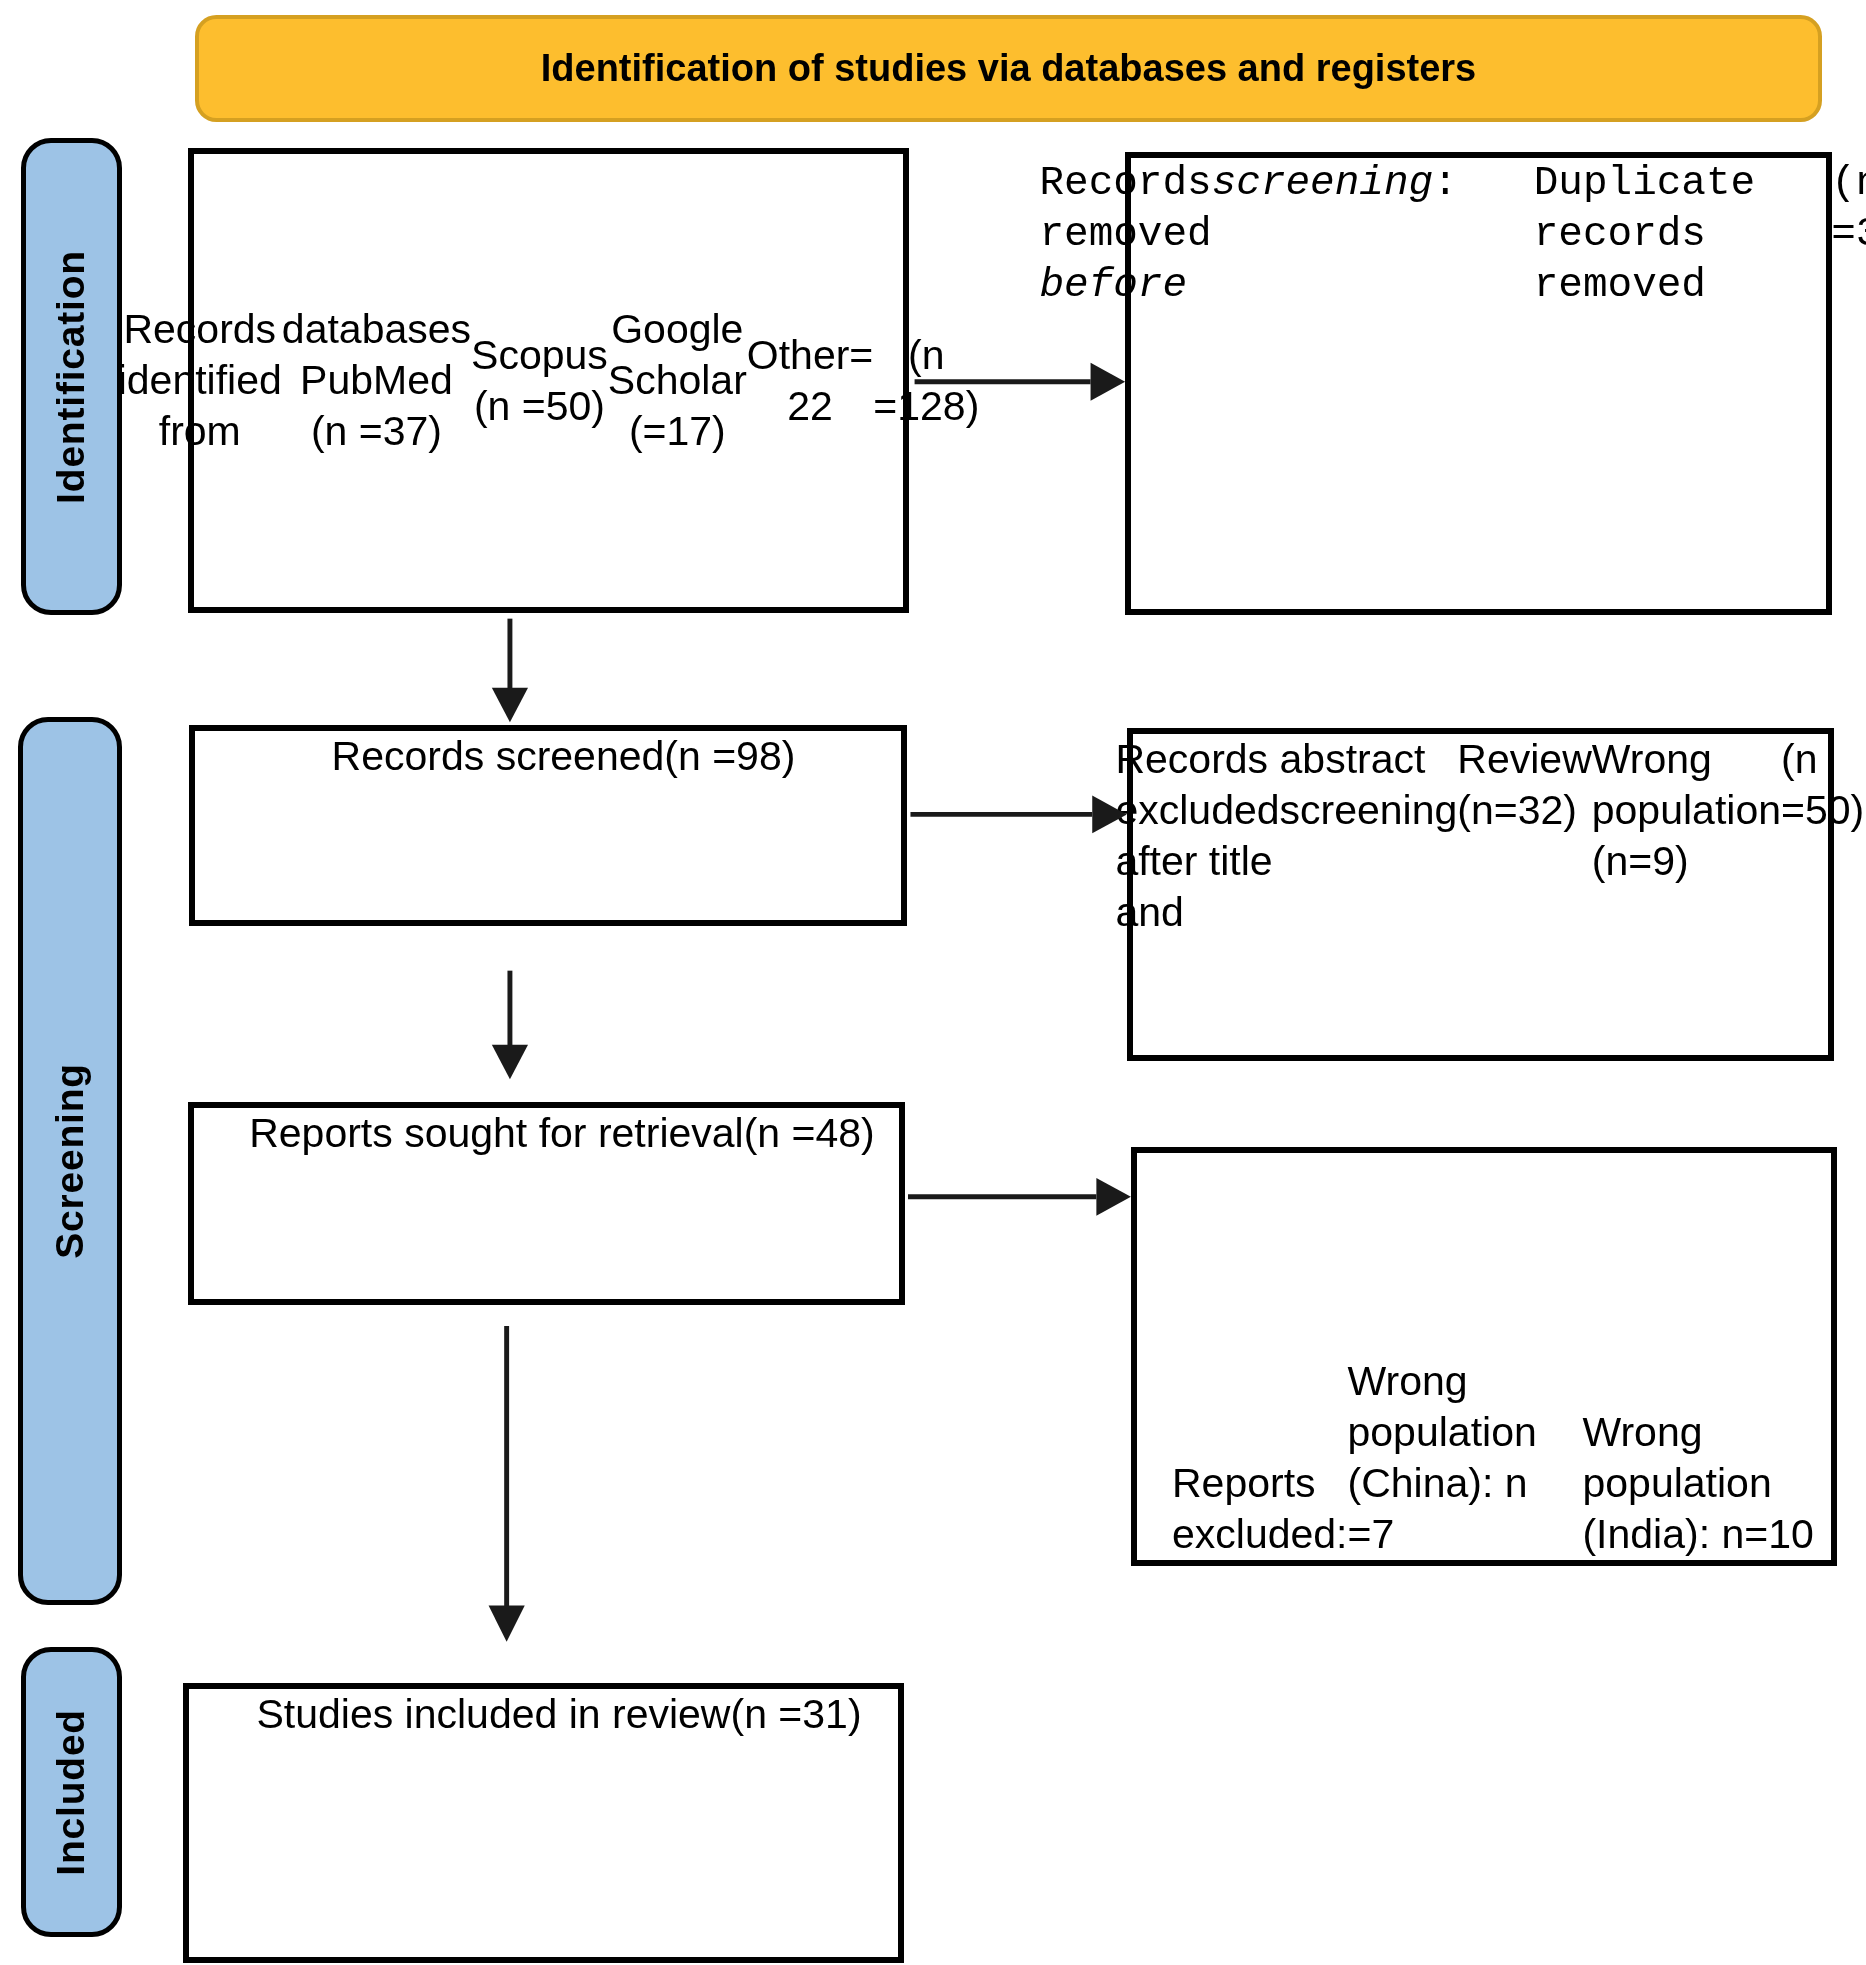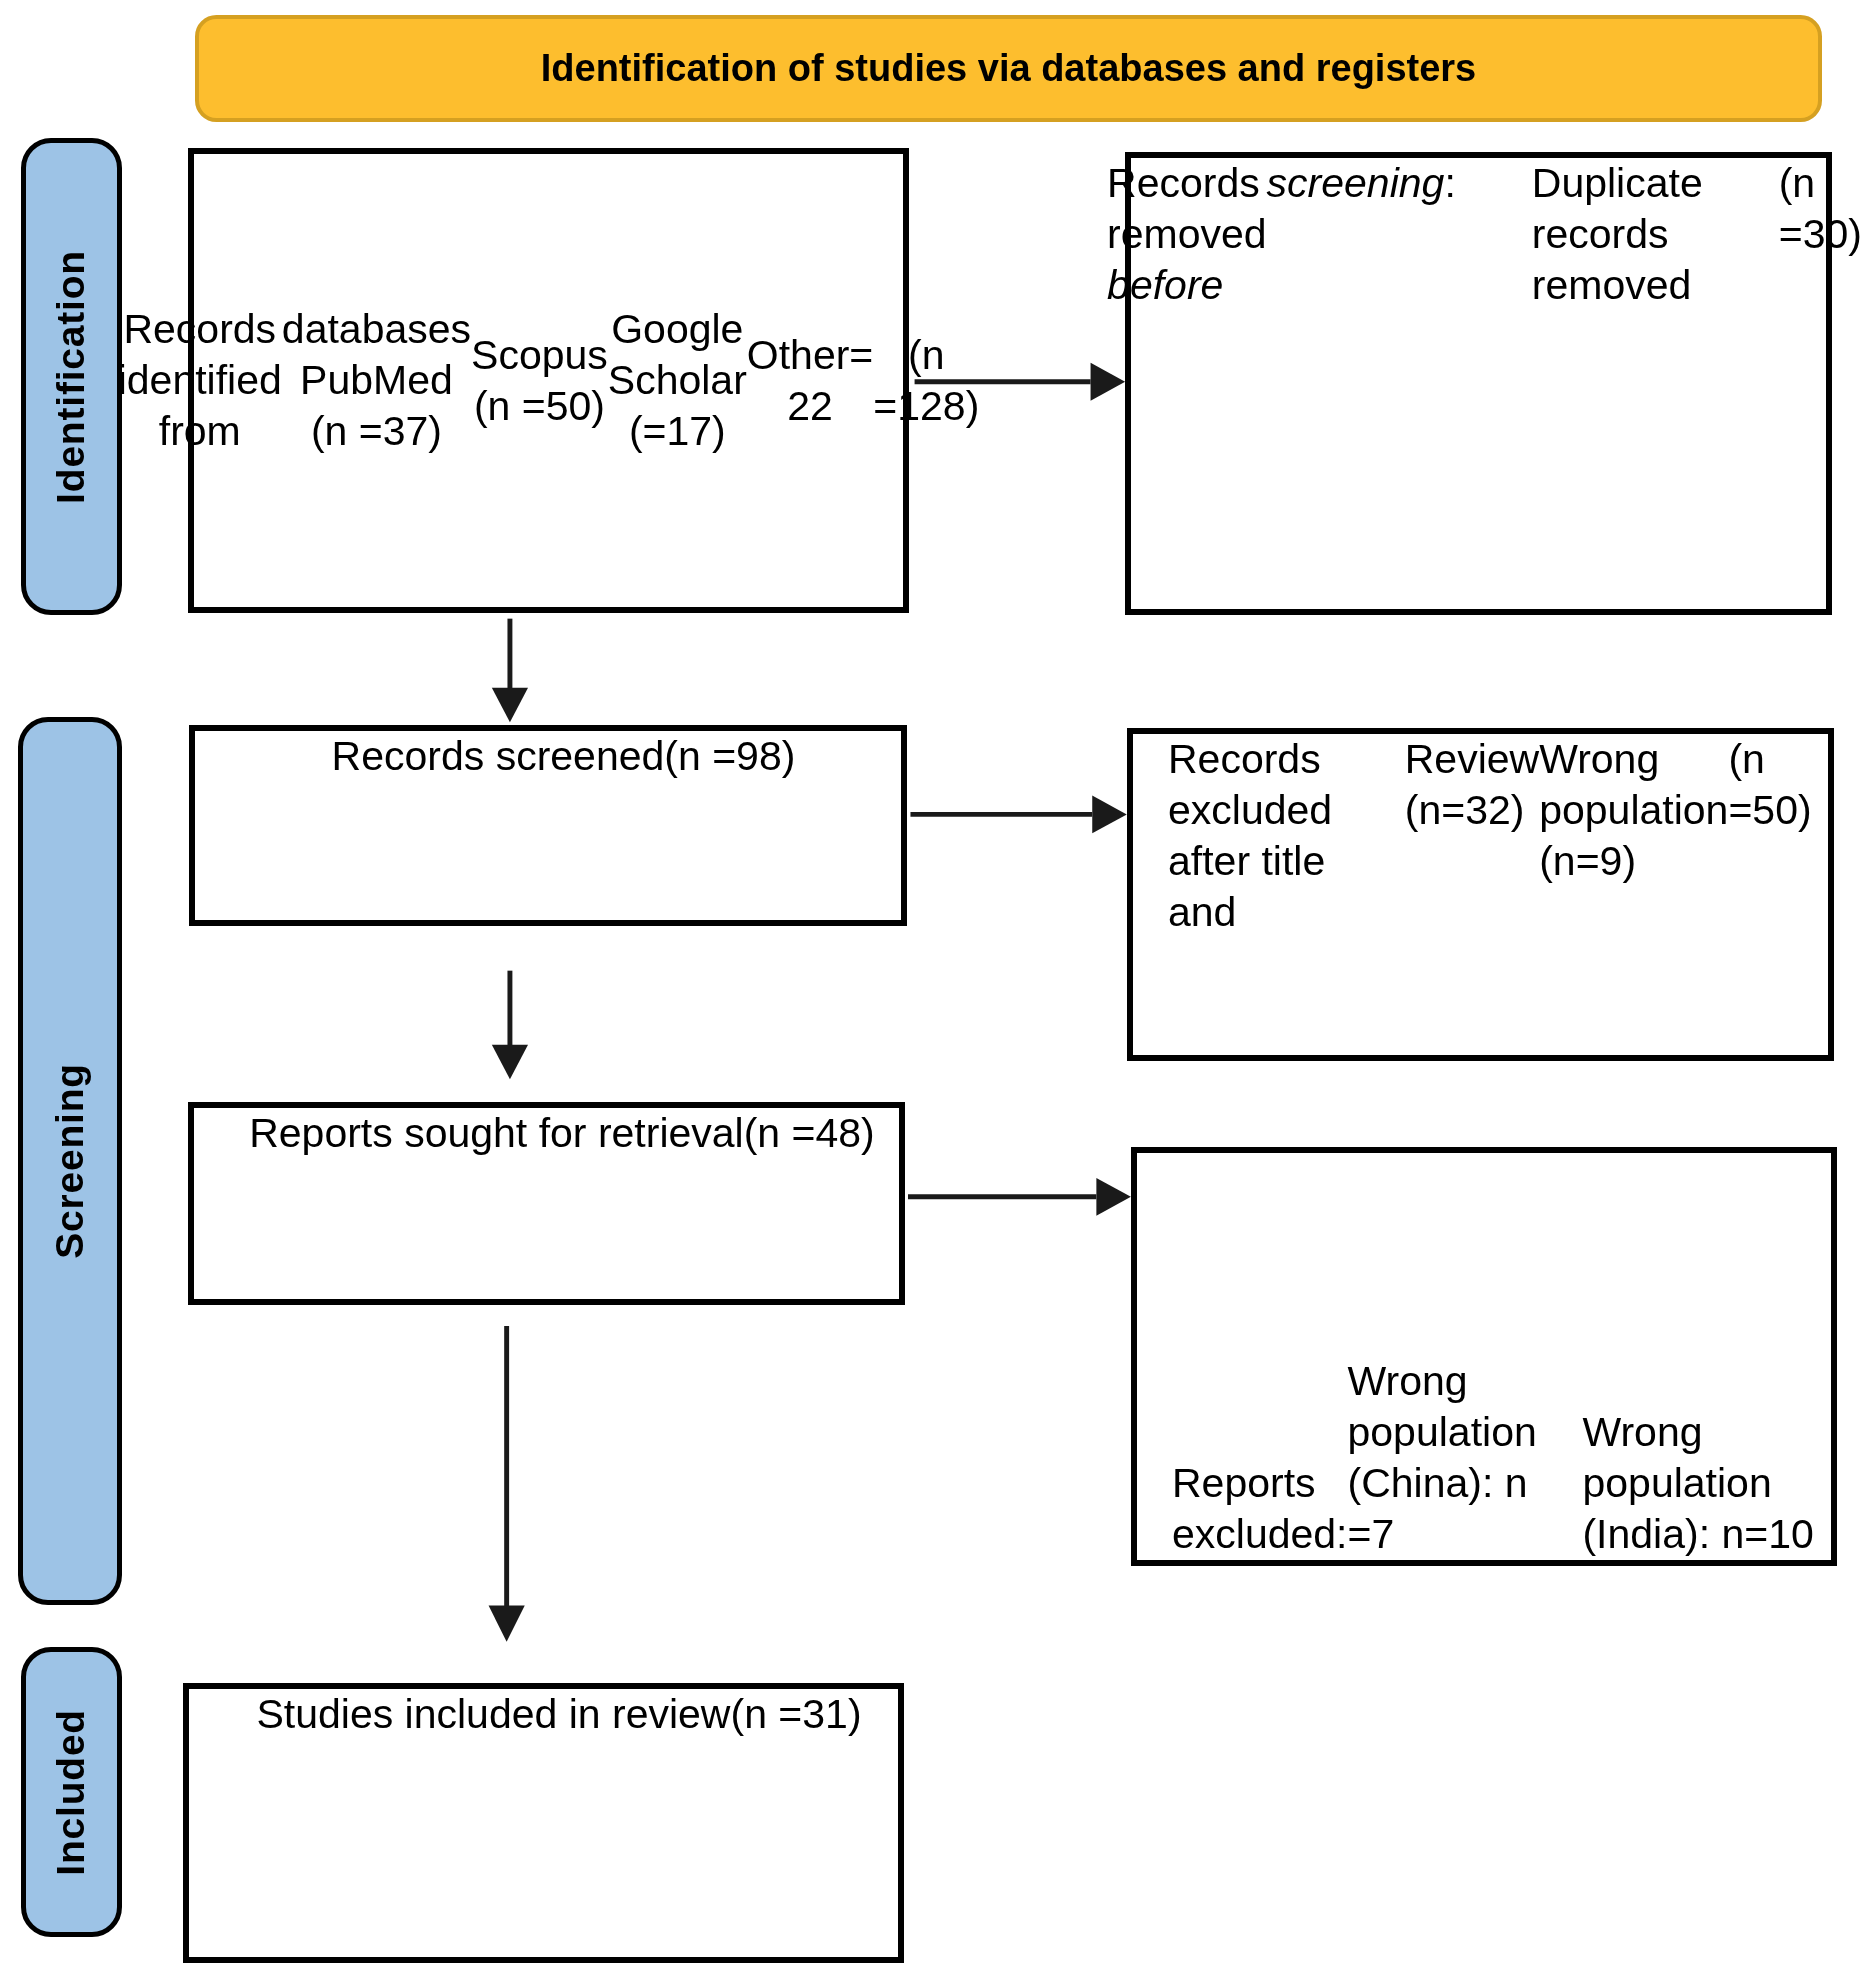--- a/index.html
+++ b/index.html
@@ -46,21 +46,21 @@
   .stage-included{left:20.6px;top:1647px;width:101px;height:290px;}
   .flow-box{
     position:absolute;
     background:#ffffff;
     border:6.6px solid var(--box-border);
     box-sizing:border-box;
     display:flex;flex-direction:row;justify-content:center;
     font-size:41px;line-height:51px;
   }
   .box-identified{left:188px;top:148px;width:721px;height:465px;align-items:center;text-align:center;}
-  .box-removed{left:1125px;top:152px;width:707px;height:463px;padding-left:35px;padding-right:23px;}
+  .box-removed{left:1125px;top:152px;width:707px;height:463px;padding-left:35px;padding-right:23px;font-family:Liberation Mono, monospace;}
   .box-screened{left:189px;top:725px;width:718px;height:201px;padding-left:31px;}
   .box-excluded{left:1127px;top:728px;width:707px;height:333px;padding-left:35px;padding-right:16.4px;}
   .box-sought{left:188px;top:1102px;width:717px;height:203px;padding-left:31px;}
   .box-reports-excluded{left:1131px;top:1147px;width:706px;height:419px;padding-left:35px;padding-right:16.4px;align-items:flex-end;}
   .box-included{left:183px;top:1651px;width:721px;height:280px;padding-left:31px;margin-top:32px;}
   .indented{padding-left:76px;}
   .arrow-layer{position:absolute;left:0;top:0;pointer-events:none;}
   i{font-style:italic;}
 </style>
 </head>
@@ -98,20 +98,21 @@
     <div class="indented">(n =30)</div>
   </div>
 
   <div class="flow-box box-screened">
     <div>Records screened</div>
     <div>(n =98)</div>
   </div>
 
   <div class="flow-box box-excluded">
     <div>Records excluded after title and</div>
+    <div>abstract screening</div>
     <div>Review (n=32)</div>
     <div>Wrong population (n=9)</div>
     <div>(n =50)</div>
   </div>
 
   <div class="flow-box box-sought">
     <div>Reports sought for retrieval</div>
     <div>(n =48)</div>
   </div>
 

